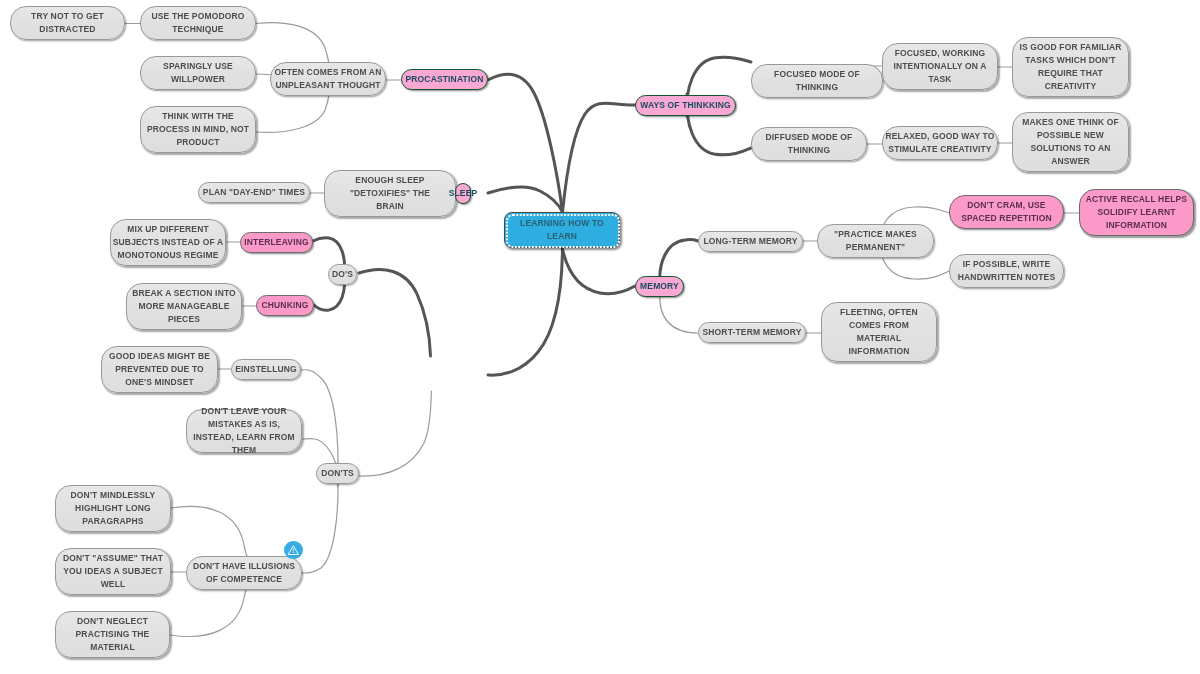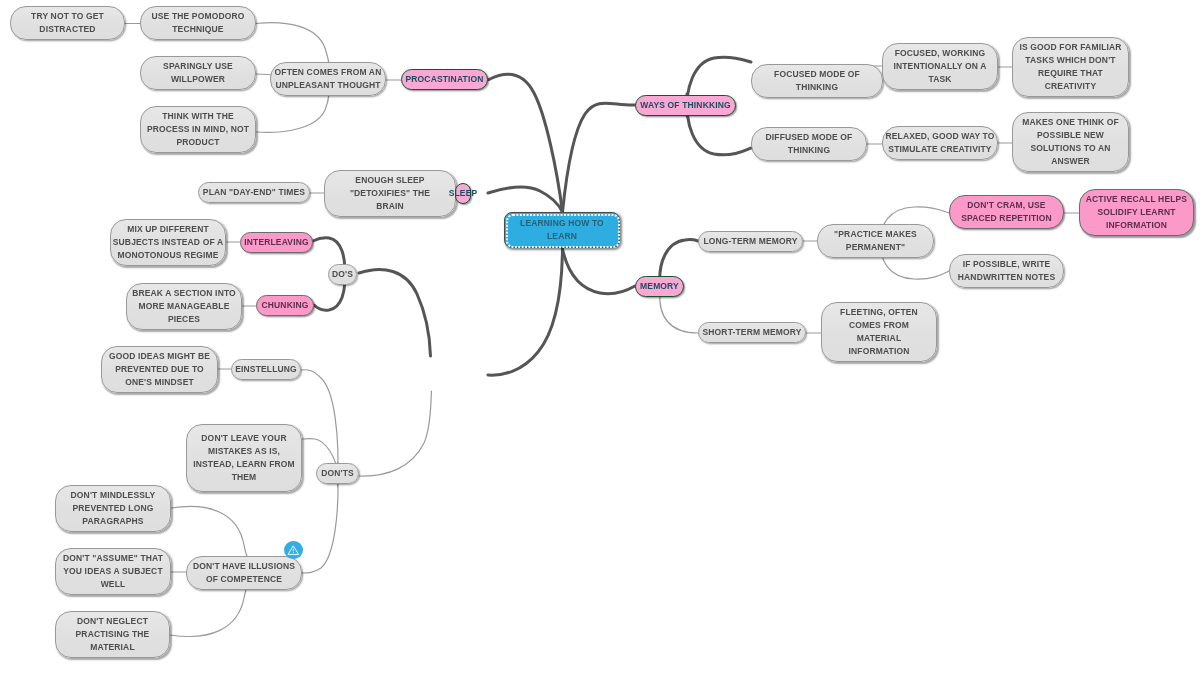--- a/index.html
+++ b/index.html
@@ -134,32 +134,32 @@
         </svg></div>
   </div>
   <div class="node n-gray" style="left:101px;top:346px;width:117px;height:47px">
     <span>GOOD IDEAS MIGHT BE</span>
     <span>PREVENTED DUE TO</span>
     <span>ONE'S MINDSET</span>
   </div>
   <div class="node n-gray" style="left:231px;top:359px;width:70px;height:21px">
     <span>EINSTELLUNG</span>
   </div>
-  <div class="node n-gray" style="left:186px;top:424px;width:116px;height:68px">
+  <div class="node n-gray" style="left:186px;top:409px;width:116px;height:44px">
     <span>DON'T LEAVE YOUR</span>
     <span>MISTAKES AS IS,</span>
     <span>INSTEAD, LEARN FROM</span>
     <span>THEM</span>
   </div>
   <div class="node n-gray" style="left:316px;top:463px;width:43px;height:21px">
     <span>DON'TS</span>
   </div>
   <div class="node n-gray" style="left:55px;top:485px;width:116px;height:47px">
     <span>DON'T MINDLESSLY</span>
-    <span>PREVENTED LONG</span>
+    <span>HIGHLIGHT LONG</span>
     <span>PARAGRAPHS</span>
   </div>
   <div class="node n-gray" style="left:55px;top:548px;width:116px;height:47px">
     <span>DON'T "ASSUME" THAT</span>
     <span>YOU IDEAS A SUBJECT</span>
     <span>WELL</span>
   </div>
   <div class="node n-gray" style="left:186px;top:556px;width:116px;height:34px">
     <span>DON'T HAVE ILLUSIONS</span>
     <span>OF COMPETENCE</span>

